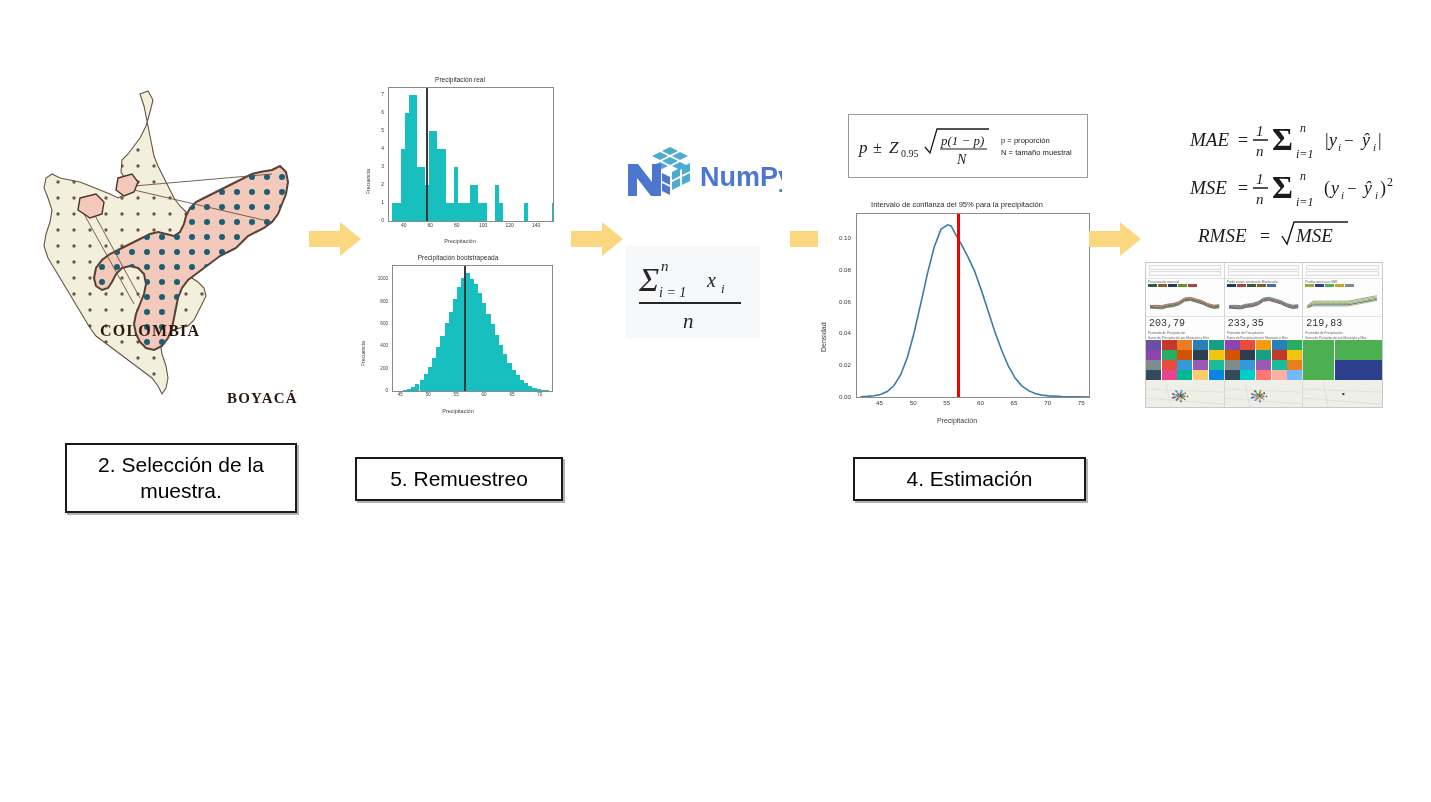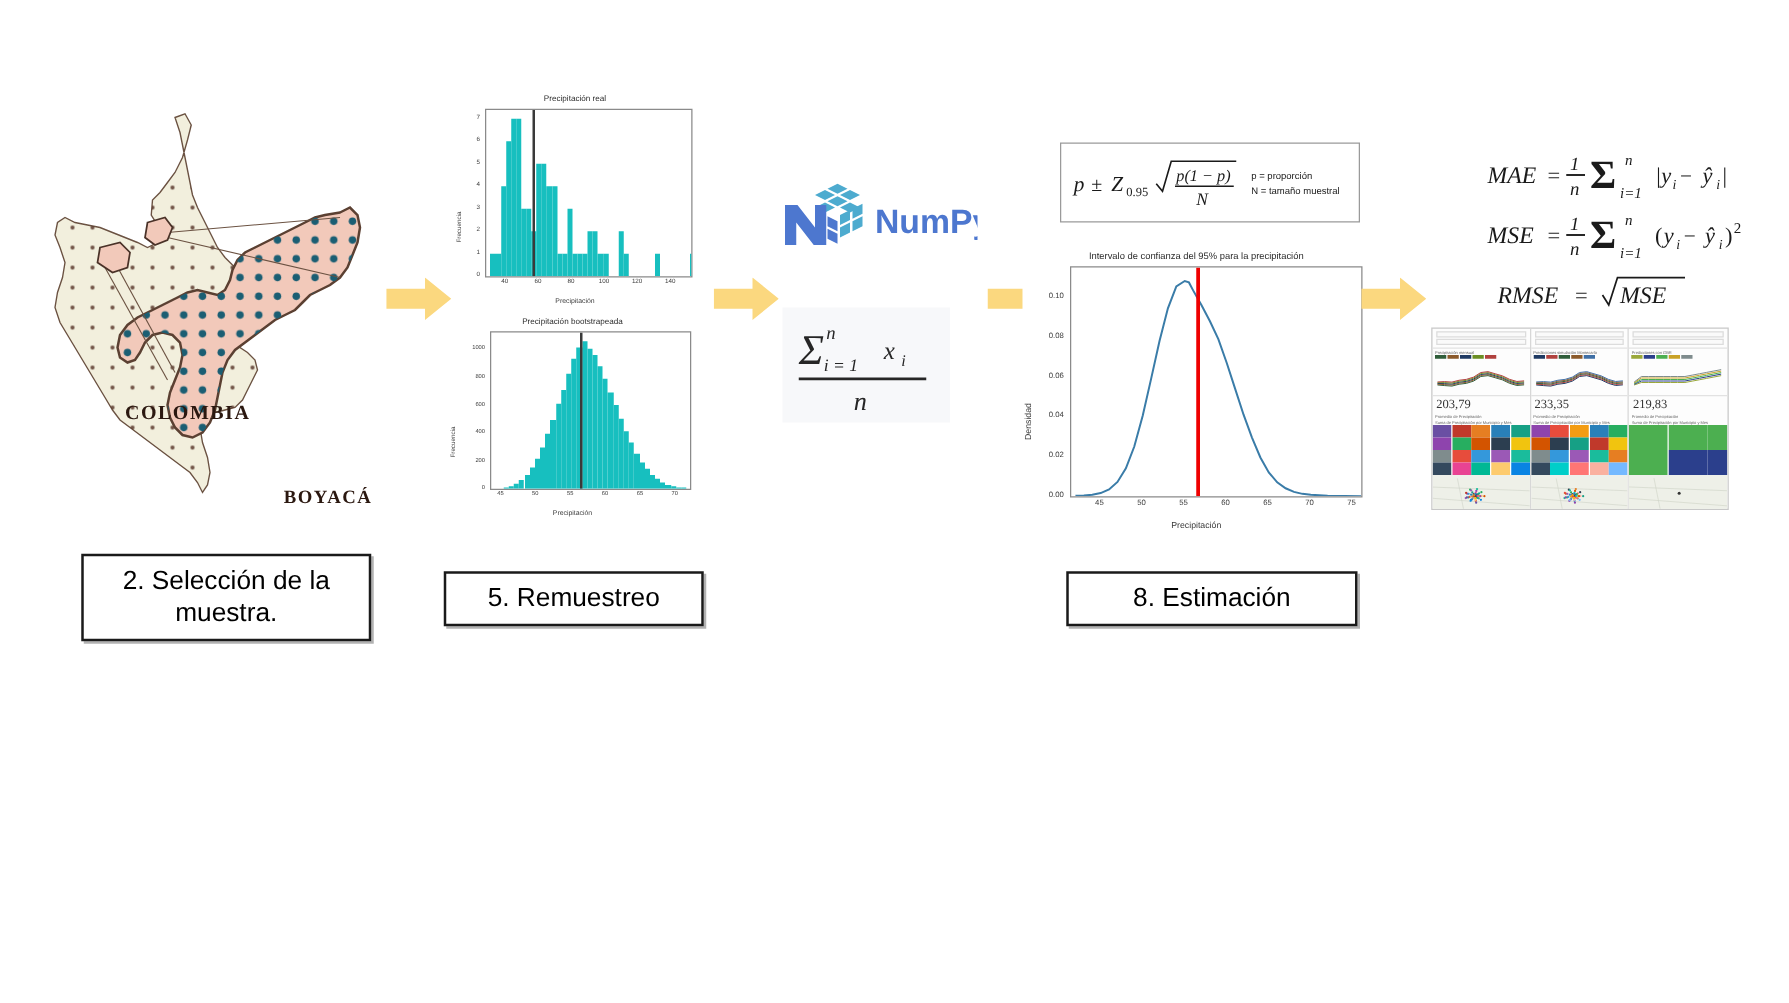--- a/index.html
+++ b/index.html
@@ -163,21 +163,21 @@
     line-height: 1.25;
   }
   .dash-legend { height: 4px; display: flex; gap: 1px; padding: 0 2px; }
   .dash-legend i { width: 9px; height: 3px; display: block; }
   .dash-line { height: 28px; position: relative; overflow: hidden; }
   .dash-kpi {
     font-size: 10px;
     color: #333;
     padding: 1px 3px;
     border-top: 1px solid #e2e2e2;
-    font-family: Liberation Serif, serif;
+    font-family: Liberation Mono, monospace;
   }
   .dash-tree { height: 40px; display: grid; gap: 0.5px; overflow: hidden; }
   .dash-map { flex: 1; position: relative; background: #eef0ea; overflow: hidden; }
 </style>
 </head>
 <body>
 
 <div class="stage">
 
   <div class="abs" id="map-panel">
@@ -769,15 +769,15 @@
             <path d="M0,7 L78,10" stroke="#cfd4c8" stroke-width="0.5" fill="none"></path>
             <path d="M0,16 L78,22" stroke="#cfd4c8" stroke-width="0.5" fill="none"></path>
             <path d="M20,0 L26,30" stroke="#cfd4c8" stroke-width="0.5" fill="none"></path>
             <circle cx="40" cy="12" r="1.2" fill="#333"></circle>
           </svg></div>
       </div>
     </div>
 
   <div class="step-box" id="step-box-1">2. Selección de la muestra.</div>
   <div class="step-box" id="step-box-2">5. Remuestreo</div>
-  <div class="step-box" id="step-box-4">8. Estimación</div>
+  <div class="step-box" id="step-box-4">4. Estimación</div>
 
 </div>
 
 </body></html>

